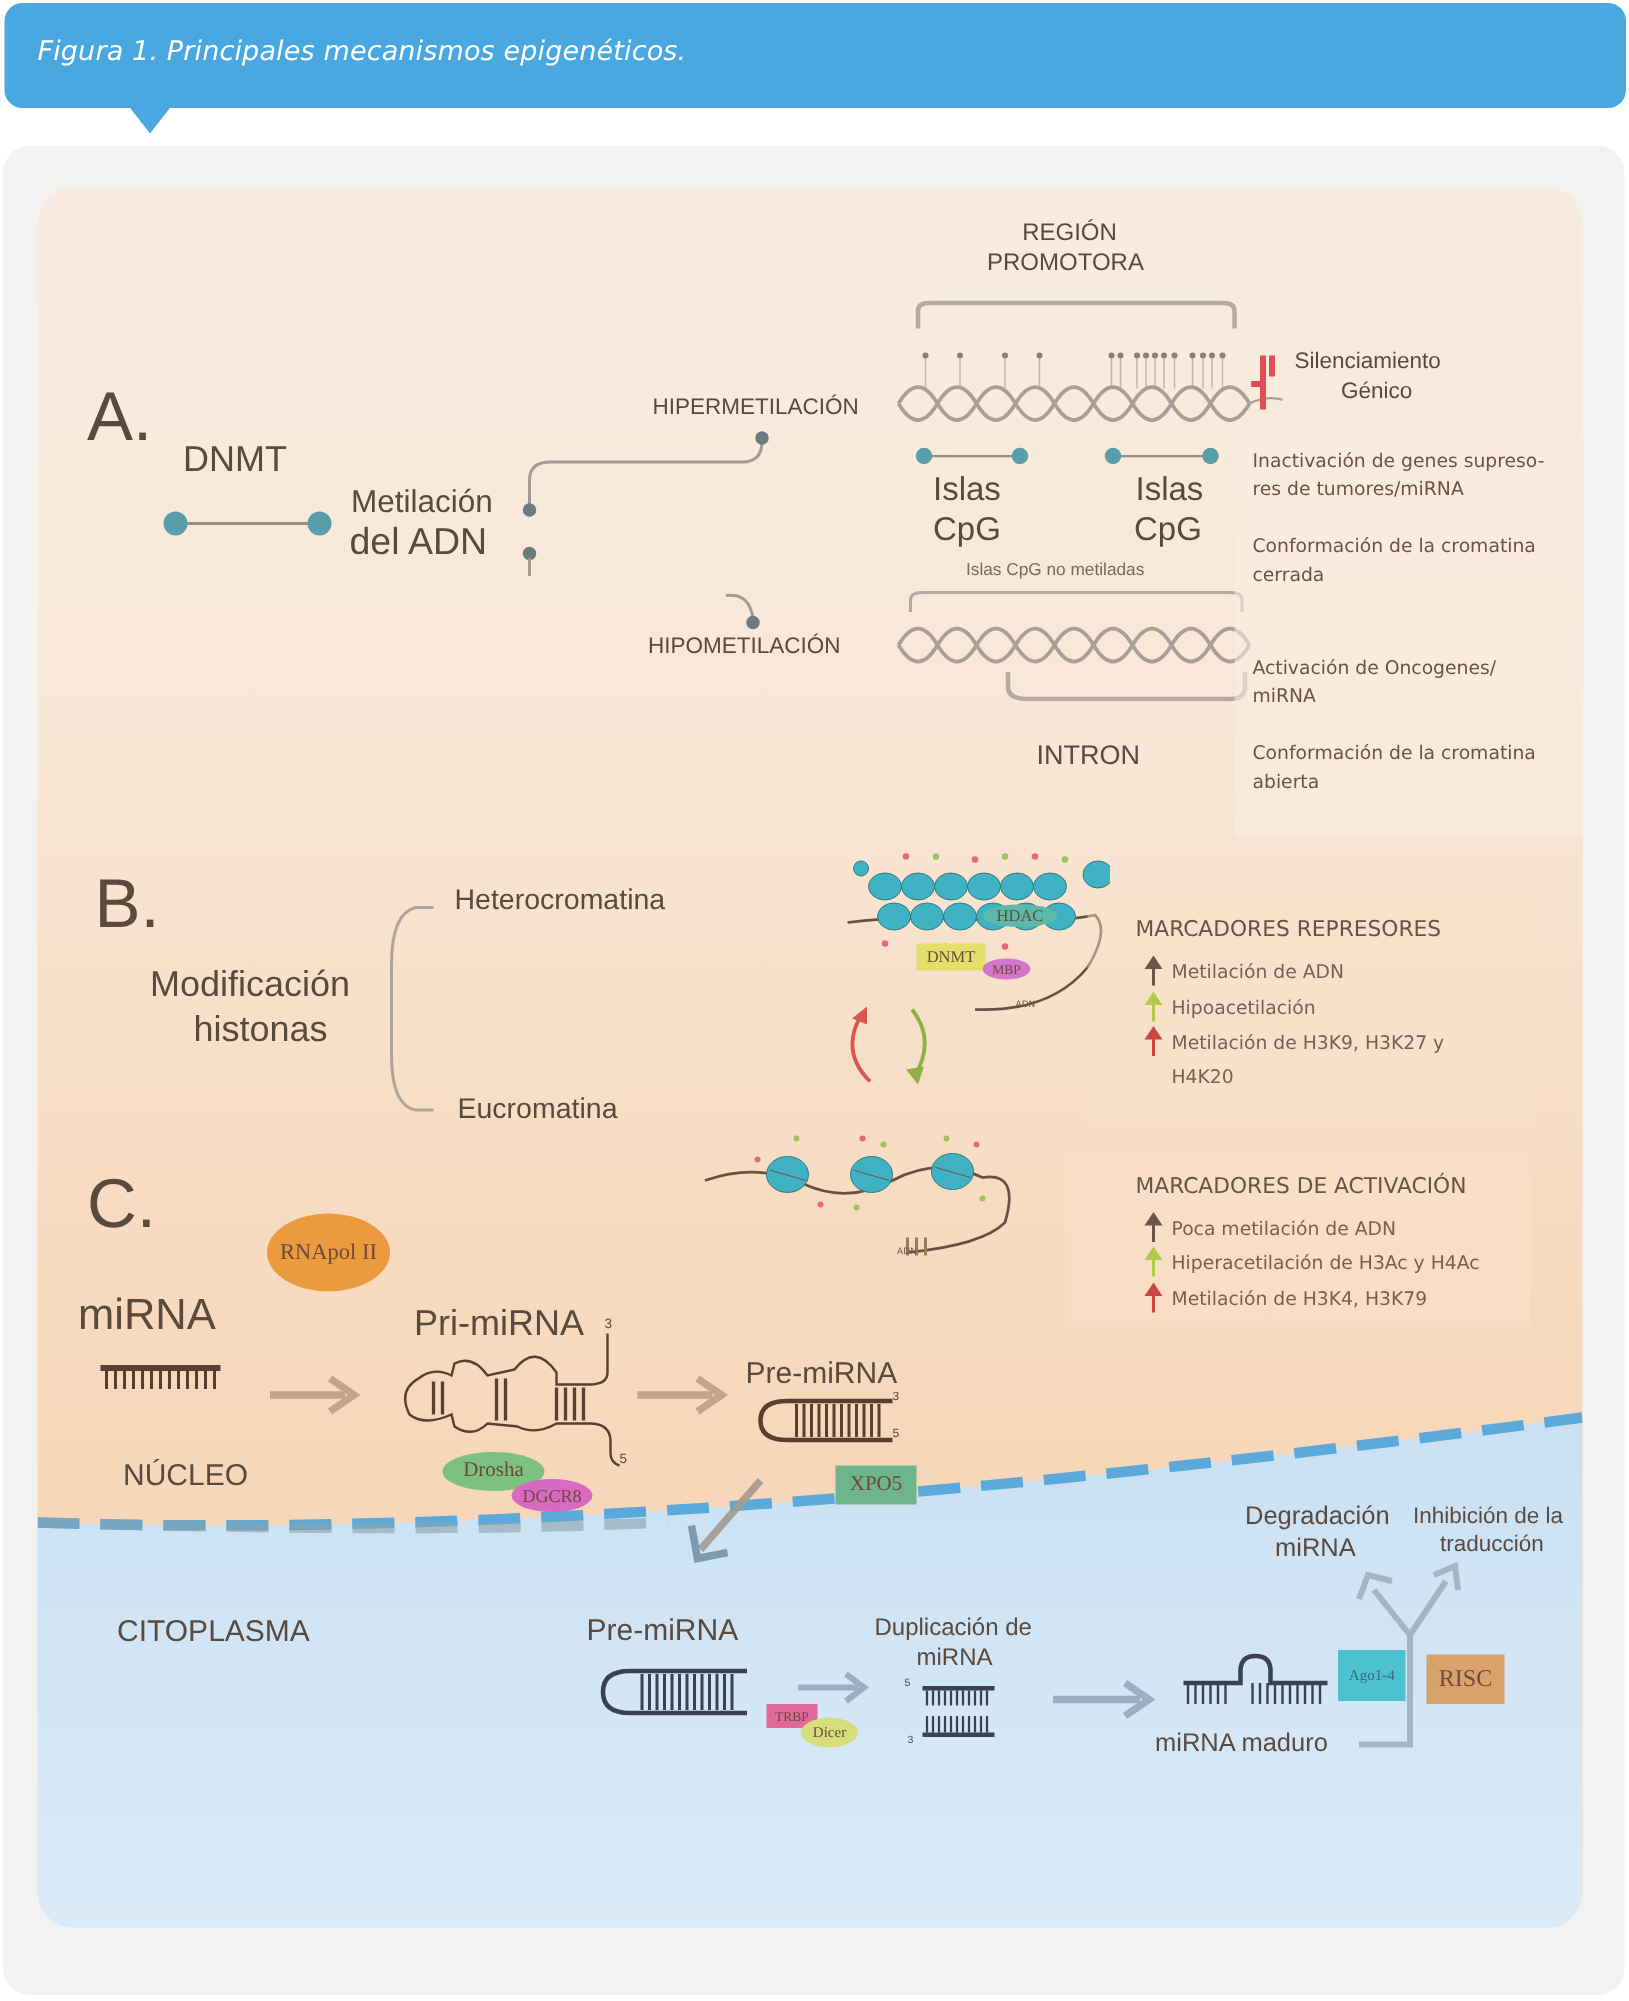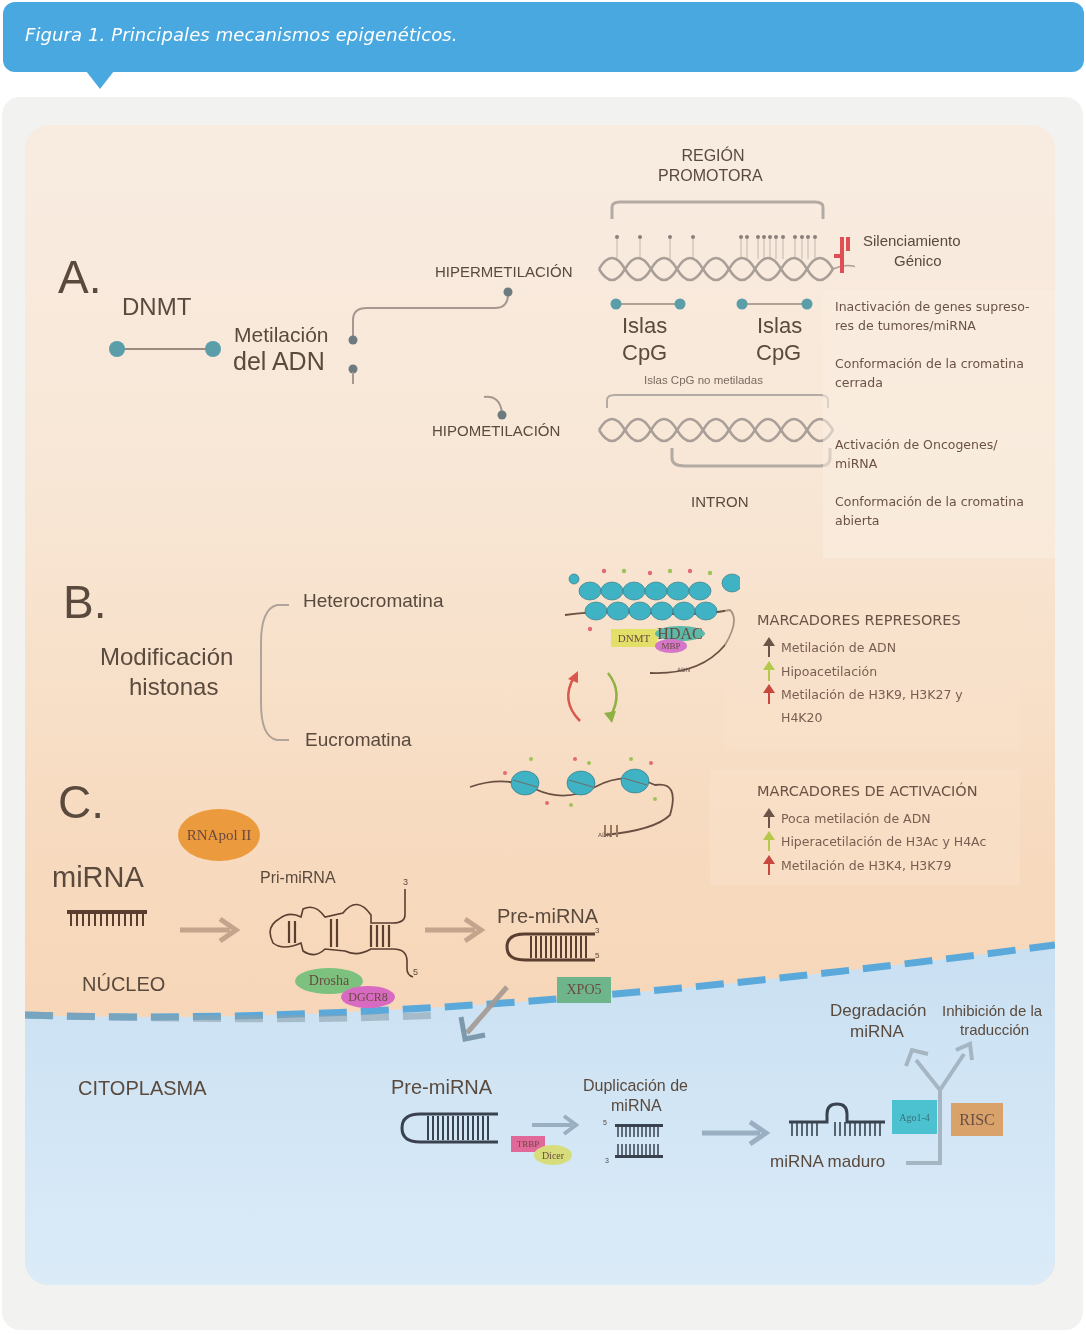--- a/index.html
+++ b/index.html
@@ -170,21 +170,21 @@
 
   <svg style="position:absolute; left:570px; top:265px; width:260px; height:90px;">
     <path d="M12,18 L12,10 Q12,5 20,5 L225,5 Q233,5 233,10 L233,18" fill="none" stroke="#b3aaa3" stroke-width="2"></path>
     <g fill="none" stroke="#a99f98" stroke-width="2.5">
       <path d="M4,40 Q17,18 30,40 T56,40 T82,40 T108,40 T134,40 T160,40 T186,40 T212,40 T238,40"></path>
       <path d="M4,40 Q17,62 30,40 T56,40 T82,40 T108,40 T134,40 T160,40 T186,40 T212,40 T238,40"></path>
     </g>
     <path d="M77,58 L77,68 Q77,76 90,76 L225,76 Q235,76 235,68 L235,58" fill="none" stroke="#b3aaa3" stroke-width="3"></path>
   </svg>
   <span class="t serif" style="left:407px; top:297px; font-size:15px;">HIPOMETILACIÓN</span>
-  <span class="t serif" style="left:666px; top:368px; font-size:15px;">INTRON</span>
+  <span class="t serif" style="left:666px; top:368px; font-size:18px;">INTRON</span>
 
   <div class="right-notes-panel" style="left:798px; top:165px; width:232px; height:268px;"></div>
   <div class="t right-note" style="left:810px; top:172px; width:205px;">Inactivación de genes supreso-res de tumores/miRNA</div>
   <div class="t right-note" style="left:810px; top:229px; width:205px;">Conformación de la cromatina cerrada</div>
   <div class="t right-note" style="left:810px; top:310px; width:205px;">Activación de Oncogenes/ miRNA</div>
   <div class="t right-note" style="left:810px; top:367px; width:205px;">Conformación de la cromatina abierta</div>
 
   <span class="t serif big-letter" style="left:38px; top:450px;">B.</span>
   <span class="t serif" style="left:75px; top:518px; font-size:24px;">Modificación</span>
   <span class="t serif" style="left:104px; top:548px; font-size:24px;">histonas</span>
@@ -220,21 +220,21 @@
         <circle cx="110" cy="66" r="2.2"></circle>
       </g>
     <g fill="#9dc35a">
         <circle cx="64" cy="6" r="2.2"></circle>
         <circle cx="110" cy="6" r="2.2"></circle>
         <circle cx="150" cy="8" r="2.2"></circle>
         <circle cx="70" cy="66" r="2.2"></circle>
       </g>
   </svg>
   <div class="pill sans" style="left:586px; top:504px; width:46px; height:18px; background:#e3e06a; font-size:11px; font-family:'Liberation Serif',serif;">DNMT</div>
-  <div class="pill" style="left:630px; top:501px; width:50px; height:15px; background:#5cb8a8; border-radius:50%; font-size:16px;">HDAC</div>
+  <div class="pill" style="left:630px; top:478px; width:50px; height:15px; background:#5cb8a8; border-radius:50%; font-size:11px;">HDAC</div>
   <div class="pill" style="left:630px; top:514px; width:32px; height:14px; background:#d477c8; border-radius:50%; font-size:9px;">MBP</div>
   <span class="t sans" style="left:652px; top:541px; font-size:6px; color:#6a5a50;">ADN</span>
 
   <svg style="position:absolute; left:533px; top:540px; width:70px; height:65px;">
     <path d="M22,56 Q2,36 16,12" fill="none" stroke="#d9574c" stroke-width="2.5"></path>
     <path d="M10,14 L20,6 L20,18 Z" fill="#d9574c"></path>
     <path d="M50,8 Q66,28 52,52" fill="none" stroke="#8fb042" stroke-width="2.5"></path>
     <path d="M46,48 L54,58 L58,46 Z" fill="#8fb042"></path>
   </svg>
 
@@ -326,21 +326,21 @@
         <line x1="72" y1="6" x2="72" y2="18"></line>
         <line x1="78" y1="6" x2="78" y2="18"></line>
     </g>
   </svg>
 
   <svg style="position:absolute; left:153px; top:790px; width:64px; height:30px;">
     <line x1="2" y1="15" x2="52" y2="15" stroke="#c4a48c" stroke-width="5"></line>
     <path d="M42,4 L58,15 L42,26" fill="none" stroke="#c4a48c" stroke-width="5"></path>
   </svg>
 
-  <span class="t serif" style="left:235px; top:744px; font-size:16px;">Pri-miRNA</span>
+  <span class="t serif" style="left:251px; top:744px; font-size:24px;">Pri-miRNA</span>
   <svg style="position:absolute; left:240px; top:760px; width:160px; height:100px;">
     <path d="M140,4 L140,30 Q140,38 128,38 L106,38 L106,30 Q92,10 78,28 L60,32 Q50,18 38,24 L36,32 Q24,26 14,34 Q0,42 8,58 Q18,66 36,58 L38,66 Q50,74 60,64 L80,66 Q92,72 106,64 L128,64 Q142,64 142,76 L142,84 Q142,90 148,92" fill="none" stroke="#5a3e30" stroke-width="1.6"></path>
     <g stroke="#5a3e30" stroke-width="2.2">
       <line x1="24" y1="36" x2="24" y2="58"></line>
         <line x1="30" y1="36" x2="30" y2="58"></line>
       <line x1="66" y1="34" x2="66" y2="62"></line>
         <line x1="72" y1="34" x2="72" y2="62"></line>
       <line x1="106" y1="40" x2="106" y2="62"></line>
         <line x1="112" y1="40" x2="112" y2="62"></line>
         <line x1="118" y1="40" x2="118" y2="62"></line>

